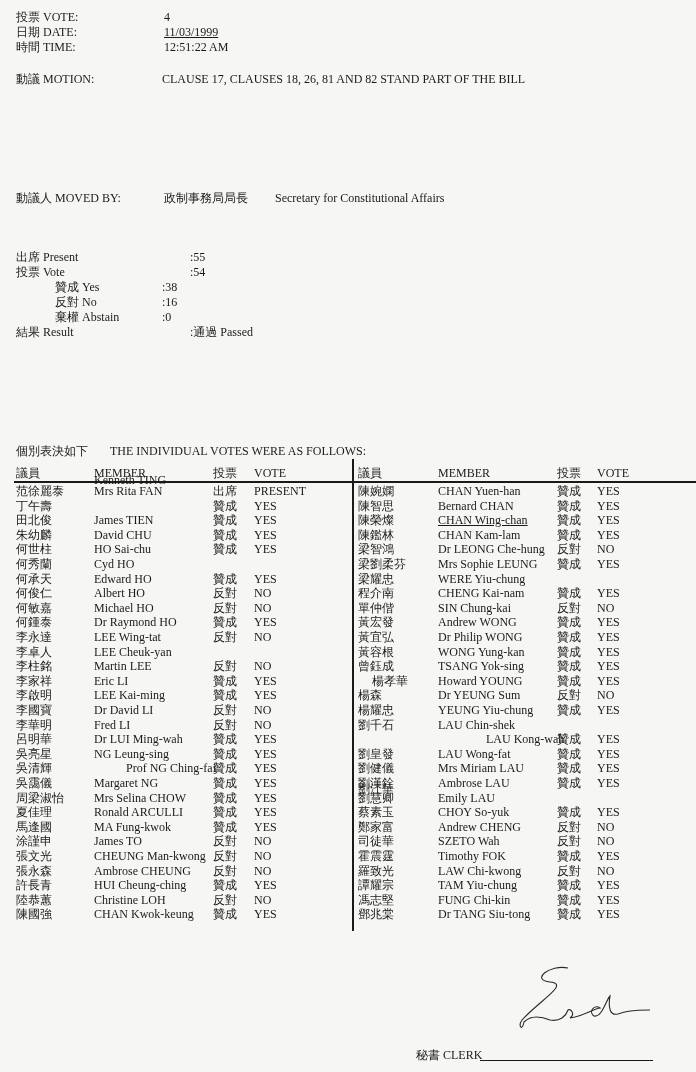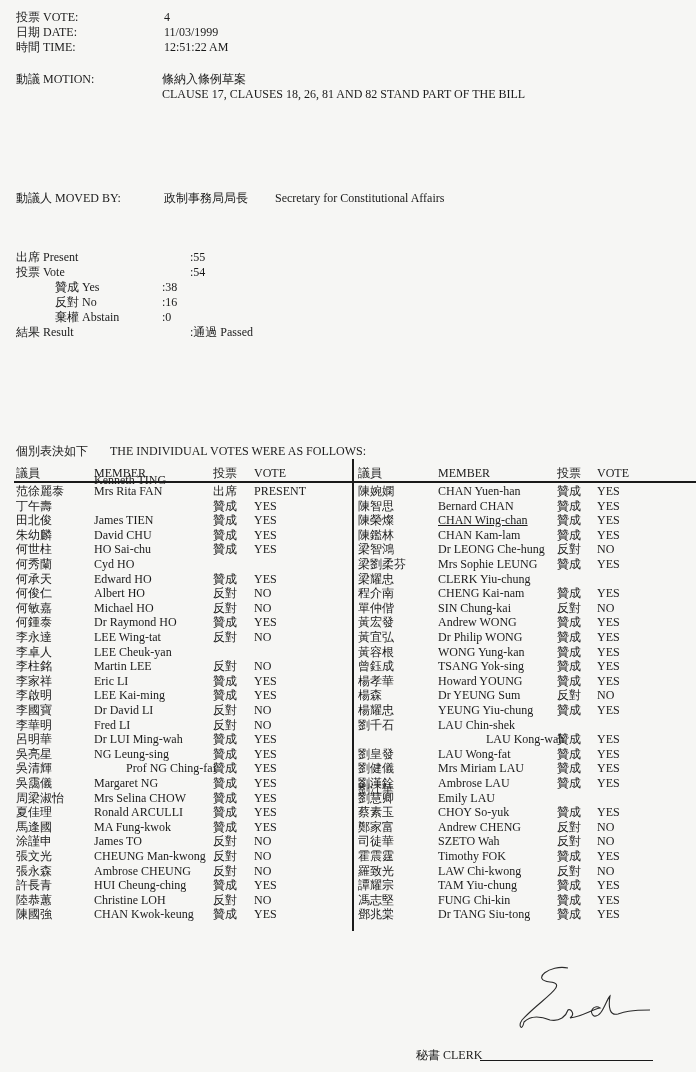--- a/index.html
+++ b/index.html
@@ -20,27 +20,26 @@
     .row { position: absolute; height: 14.5px; line-height: 14.5px; white-space: nowrap; }
     .rule { position: absolute; background: #1a1a1a; }
     .sig { position: absolute; left: 510px; top: 960px; }
   </style>
 </head>
 <body>
 
 <div class="abs hdr-label lh" style="top:10px;">投票 VOTE:</div>
 <div class="abs hdr-val lh" style="top:10px;">4</div>
 <div class="abs hdr-label lh" style="top:25px;">日期 DATE:</div>
-<div class="abs hdr-val lh" style="top:25px;">11/03/1999</div>
+<div class="abs hdr-val lh" style="top:25px;text-decoration:underline;">11/03/1999</div>
 <div class="abs hdr-label lh" style="top:40px;">時間 TIME:</div>
 <div class="abs hdr-val lh" style="top:40px;">12:51:22 AM</div>
 
 <div class="abs hdr-label lh" style="top:72px;">動議 MOTION:</div>
 <div class="abs motion">
-  <div>條納入條例草案</div>
   <div>CLAUSE 17, CLAUSES 18, 26, 81 AND 82 STAND PART OF THE BILL</div>
 </div>
 
 <div class="abs hdr-label lh" style="top:191px;">動議人 MOVED BY:</div>
 <div class="abs lh" style="left:164px; top:191px;">政制事務局局長</div>
 <div class="abs lh" style="left:275px; top:191px;">Secretary for Constitutional Affairs</div>
 
 <div class="abs hdr-label lh" style="top:250px;">出席 Present</div>
 <div class="abs lh" style="left:190px; top:250px;">:55</div>
 <div class="abs hdr-label lh" style="top:265px;">投票 Vote</div>
@@ -285,21 +284,21 @@
       <div class="row" style="left: 597px; top: 542.4px;">NO</div>
     </div>
     <div>
       <div class="row" style="left: 358px; top: 557px;">梁劉柔芬</div>
       <div class="row" style="left: 438px; top: 557px;">Mrs Sophie LEUNG</div>
       <div class="row" style="left: 557px; top: 557px;">贊成</div>
       <div class="row" style="left: 597px; top: 557px;">YES</div>
     </div>
     <div>
       <div class="row" style="left: 358px; top: 571.6px;">梁耀忠</div>
-      <div class="row" style="left: 438px; top: 571.6px;">CLERK Yiu-chung</div>
+      <div class="row" style="left: 438px; top: 571.6px;">WERE Yiu-chung</div>
       <div class="row" style="left: 557px; top: 571.6px;"></div>
       <div class="row" style="left: 597px; top: 571.6px;"></div>
     </div>
     <div>
       <div class="row" style="left: 358px; top: 586.2px;">程介南</div>
       <div class="row" style="left: 438px; top: 586.2px;">CHENG Kai-nam</div>
       <div class="row" style="left: 557px; top: 586.2px;">贊成</div>
       <div class="row" style="left: 597px; top: 586.2px;">YES</div>
     </div>
     <div>
@@ -326,21 +325,21 @@
       <div class="row" style="left: 557px; top: 644.6px;">贊成</div>
       <div class="row" style="left: 597px; top: 644.6px;">YES</div>
     </div>
     <div>
       <div class="row" style="left: 358px; top: 659.2px;">曾鈺成</div>
       <div class="row" style="left: 438px; top: 659.2px;">TSANG Yok-sing</div>
       <div class="row" style="left: 557px; top: 659.2px;">贊成</div>
       <div class="row" style="left: 597px; top: 659.2px;">YES</div>
     </div>
     <div>
-      <div class="row" style="left: 358px; top: 673.8px;">楊孝華</div>
+      <div class="row" style="left: 372px; top: 673.8px;">楊孝華</div>
       <div class="row" style="left: 438px; top: 673.8px;">Howard YOUNG</div>
       <div class="row" style="left: 557px; top: 673.8px;">贊成</div>
       <div class="row" style="left: 597px; top: 673.8px;">YES</div>
     </div>
     <div>
       <div class="row" style="left: 358px; top: 688.4px;">楊森</div>
       <div class="row" style="left: 438px; top: 688.4px;">Dr YEUNG Sum</div>
       <div class="row" style="left: 557px; top: 688.4px;">反對</div>
       <div class="row" style="left: 597px; top: 688.4px;">NO</div>
     </div>

